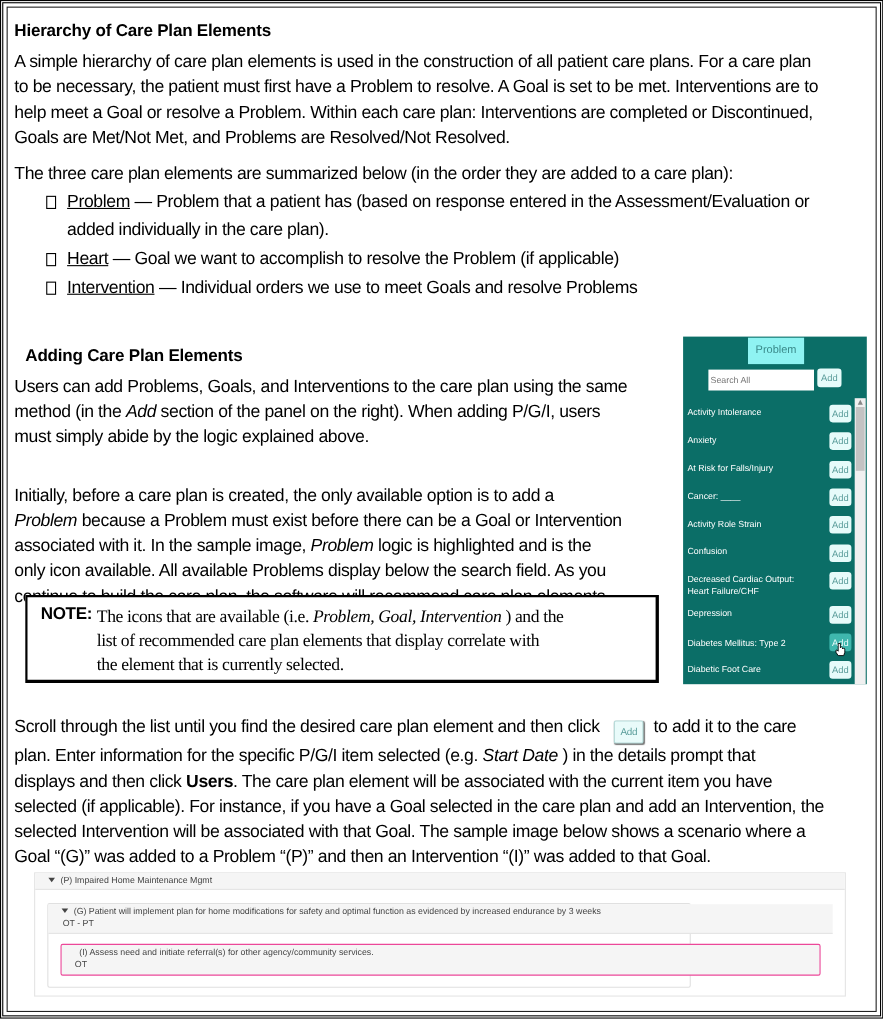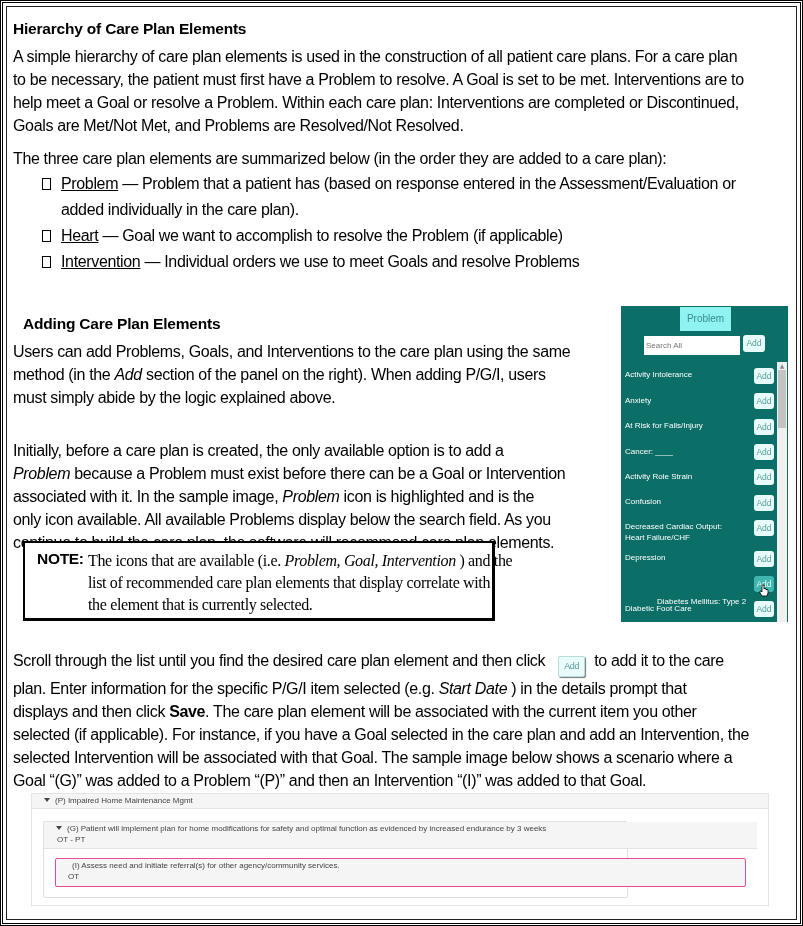--- a/index.html
+++ b/index.html
@@ -62,21 +62,21 @@
     .prob-add {
       position: absolute; left: 754px; width: 20px; height: 16px; background: #e6fbfa; color: #5a9c9a;
       border-radius: 3px; font-size: 8.5px; text-align: center; line-height: 16px;
       font-family: "Liberation Sans", sans-serif;
     }
     .prob-add.active { background: #3fb7ae; color: #e6fbfa; }
     .cursor-icon { position: absolute; left: 758px; top: 584px; width: 12px; height: 14px; }
 
     
     .note {
-      position: absolute; left: 23px; top: 541px; width: 472px; height: 80px;
+      position: absolute; left: 23px; top: 541px; width: 576px; height: 80px;
       border: 2px solid #000; border-top-width: 2px; border-right-width: 3px; border-bottom-width: 3px; background: #fff;
     }
     .note-label { position: absolute; left: 12px; top: 7px; font-weight: bold; font-size: 15.5px; font-family: "Liberation Sans", sans-serif; letter-spacing: -0.3px; }
     .note-text { position: absolute; left: 63px; top: 7px; width: 500px; font-size: 16px; line-height: 22px; letter-spacing: -0.35px; font-family: Liberation Serif, serif; }
 
     .inline-add {
       display: inline-block; width: 27px; height: 21px; background: #e9fbfa; border: 1px solid #b7dcda;
       box-shadow: 1px 1px 1px #777; color: #5a9c9a; font-size: 9px; text-align: center; line-height: 19px;
       vertical-align: -3px; margin: 0 9px 0 13px; border-radius: 2px;
     }
@@ -130,21 +130,21 @@
 
 <div class="h" style="left:13px; top:315px;margin-left:10px;">Adding Care Plan Elements</div>
 <div class="p" style="left:13px; top:340px;">
   <div>Users can add Problems, Goals, and Interventions to the care plan using the same</div>
   <div><span>method (in the </span><i>Add</i><span> section of the panel on the right). When adding P/G/I, users</span></div>
   <div>must simply abide by the logic explained above.</div>
 </div>
 <div class="p" style="left:13px; top:439px;">
   <div>Initially, before a care plan is created, the only available option is to add a</div>
   <div><i>Problem</i><span> because a Problem must exist before there can be a Goal or Intervention</span></div>
-  <div><span>associated with it. In the sample image, </span><i>Problem</i><span> icon is highlighted and is the</span></div>
+  <div><span>associated with it. In the sample image, </span><i>Problem</i><span> logic is highlighted and is the</span></div>
   <div>only icon available. All available Problems display below the search field. As you</div>
   <div>continue to build the care plan, the software will recommend care plan elements.</div>
 </div>
 
 <div class="note">
   <div class="note-label">NOTE:</div>
   <div class="note-text">
     <div><span>The icons that are available (i.e. </span><i>Problem, Goal, Intervention</i><span> ) and the</span></div>
     <div>list of recommended care plan elements that display correlate with</div>
     <div>the element that is currently selected.</div>
@@ -172,32 +172,32 @@
 <div class="prob-add" style="top:469px;">Add</div>
 <div class="prob-item" style="top:496px;">Confusion</div>
 <div class="prob-add" style="top:495px;">Add</div>
 <div class="prob-item" style="top:521px;">
   <div>Decreased Cardiac Output:</div>
   <div>Heart Failure/CHF</div>
 </div>
 <div class="prob-add" style="top:520px;">Add</div>
 <div class="prob-item" style="top:552px;">Depression</div>
 <div class="prob-add" style="top:551px;">Add</div>
-<div class="prob-item" style="top:596px;margin-left:32px;">Diabetes Mellitus: Type 2</div>
+<div class="prob-item" style="top:579px;">Diabetes Mellitus: Type 2</div>
 <div class="prob-add active" style="top:576px;">Add</div>
 <svg class="cursor-icon" viewBox="0 0 12 14">
   <path d="M4 1 L4 8 L3 7 L2 7 L2 9 L4 12 L9 12 L10 9 L10 6 L9 5 L8 6 L8 5 L7 4 L6 5 L6 1 Z" fill="#fff" stroke="#000" stroke-width="0.8"></path>
 </svg>
 <div class="prob-item" style="top:603px;">Diabetic Foot Care</div>
 <div class="prob-add" style="top:601px;">Add</div>
 
 <div class="p" style="left:13px; top:649px; width:785px;">
   <div><span>Scroll through the list until you find the desired care plan element and then click</span><span class="inline-add">Add</span><span>to add it to the care</span></div>
   <div><span>plan. Enter information for the specific P/G/I item selected (e.g. </span><i>Start Date</i><span> ) in the details prompt that</span></div>
-  <div><span>displays and then click </span><b>Save</b><span>. The care plan element will be associated with the current item you other</span></div>
+  <div><span>displays and then click </span><b>Users</b><span>. The care plan element will be associated with the current item you have</span></div>
   <div>selected (if applicable). For instance, if you have a Goal selected in the care plan and add an Intervention, the</div>
   <div>selected Intervention will be associated with that Goal. The sample image below shows a scenario where a</div>
   <div>Goal “(G)” was added to a Problem “(P)” and then an Intervention “(I)” was added to that Goal.</div>
 </div>
 
 <div class="tree">
   <div class="tree-p-head">
     <div class="tree-text" style="left:12px; top:2px;"><span class="caret"></span><span>(P) Impaired Home Maintenance Mgmt</span></div>
   </div>
   <div class="tree-g">

